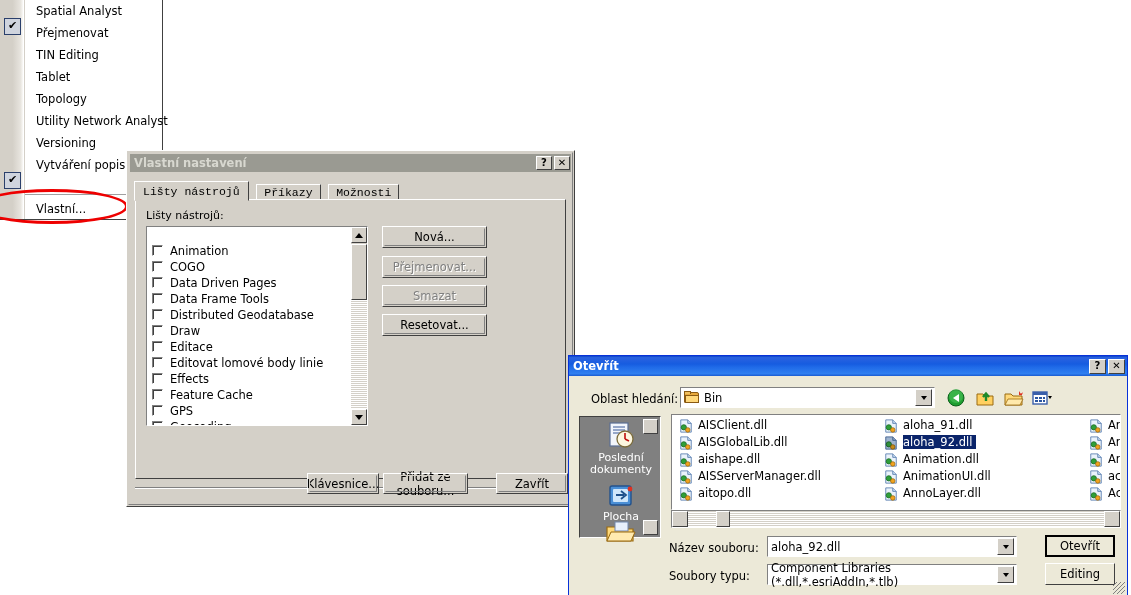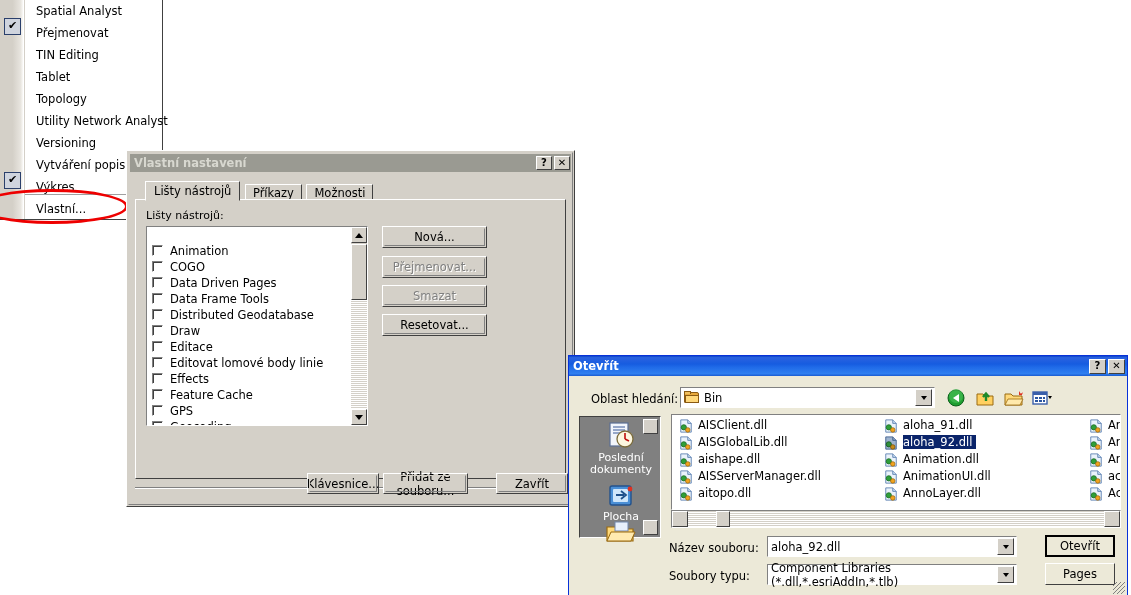--- a/index.html
+++ b/index.html
@@ -70,21 +70,21 @@
   .tbar-inactive .t{flex:1;letter-spacing:0px;}
   .tbtn{
     width:16px;height:14px;margin-left:2px;background:#d4d0c8;
     border:1px solid;border-color:#ffffff #404040 #404040 #ffffff;
     font-size:10px;line-height:12px;text-align:center;color:#000;font-weight:bold;
     box-sizing:border-box;
   }
   .tbtn.x{margin-right:1px;}
 
   
-  #tabstrip{position:absolute;left:18px;top:30px;}
+  #tabstrip{position:absolute;left:7px;top:30px;font-family:Liberation Mono, monospace;}
   .tab{
     display:inline-block;height:17px;line-height:16px;padding:0 7px;
     font-size:11.5px;background:#d4d0c8;box-sizing:border-box;
     border:1px solid;border-color:#ffffff #404040 #404040 #ffffff;
     border-bottom:none;margin-right:1px;vertical-align:bottom;
   }
   .tab.active{height:20px;line-height:19px;padding:0 8px;position:relative;z-index:3;border-bottom:1px solid #d4d0c8;}
   #tabpanel{
     position:absolute;left:8px;top:48px;width:431px;height:280px;
     background:#d4d0c8;box-sizing:border-box;
@@ -241,21 +241,20 @@
   <div class="strip"></div>
 
   <div class="mi" style="top:6px"><span>Spatial Analyst</span></div>
   <div class="mi" style="top:28px"><span>Přejmenovat</span></div>
   <div class="mi" style="top:50px"><span>TIN Editing</span></div>
   <div class="mi" style="top:72px"><span>Tablet</span></div>
   <div class="mi" style="top:94px"><span>Topology</span></div>
   <div class="mi" style="top:116px"><span>Utility Network Analyst</span></div>
   <div class="mi" style="top:138px"><span>Versioning</span></div>
   <div class="mi" style="top:160px"><span>Vytváření popisků</span></div>
-  <div class="mi" style="top:182px"><span>Výkres</span></div>
   <div class="mi-sep" style="top:200px"></div>
   <div class="mi" style="top:204px"><span>Vlastní...</span></div>
 
   <div class="chk" style="top:24px">
       <span>✔</span>
     </div>
   <div class="chk" style="top:178px">
       <span>✔</span>
     </div>
 </div>
@@ -563,17 +562,17 @@
     <div class="ftxt">Component Libraries (*.dll,*.esriAddIn,*.tlb)</div>
     <div class="combobtn">
         <i style="width:0;height:0;border-style:solid;border-width:4px 3px 0 3px;border-color:#000 transparent transparent transparent;display:block"></i>
       </div>
   </div>
 
   <div class="obtn default" style="top:179px">
       <span>Otevřít</span>
     </div>
   <div class="obtn" style="top:207px">
-      <span>Pages</span>
+      <span>Editing</span>
     </div>
 
   <div id="grip"></div>
 </div>
 
 </body></html>

